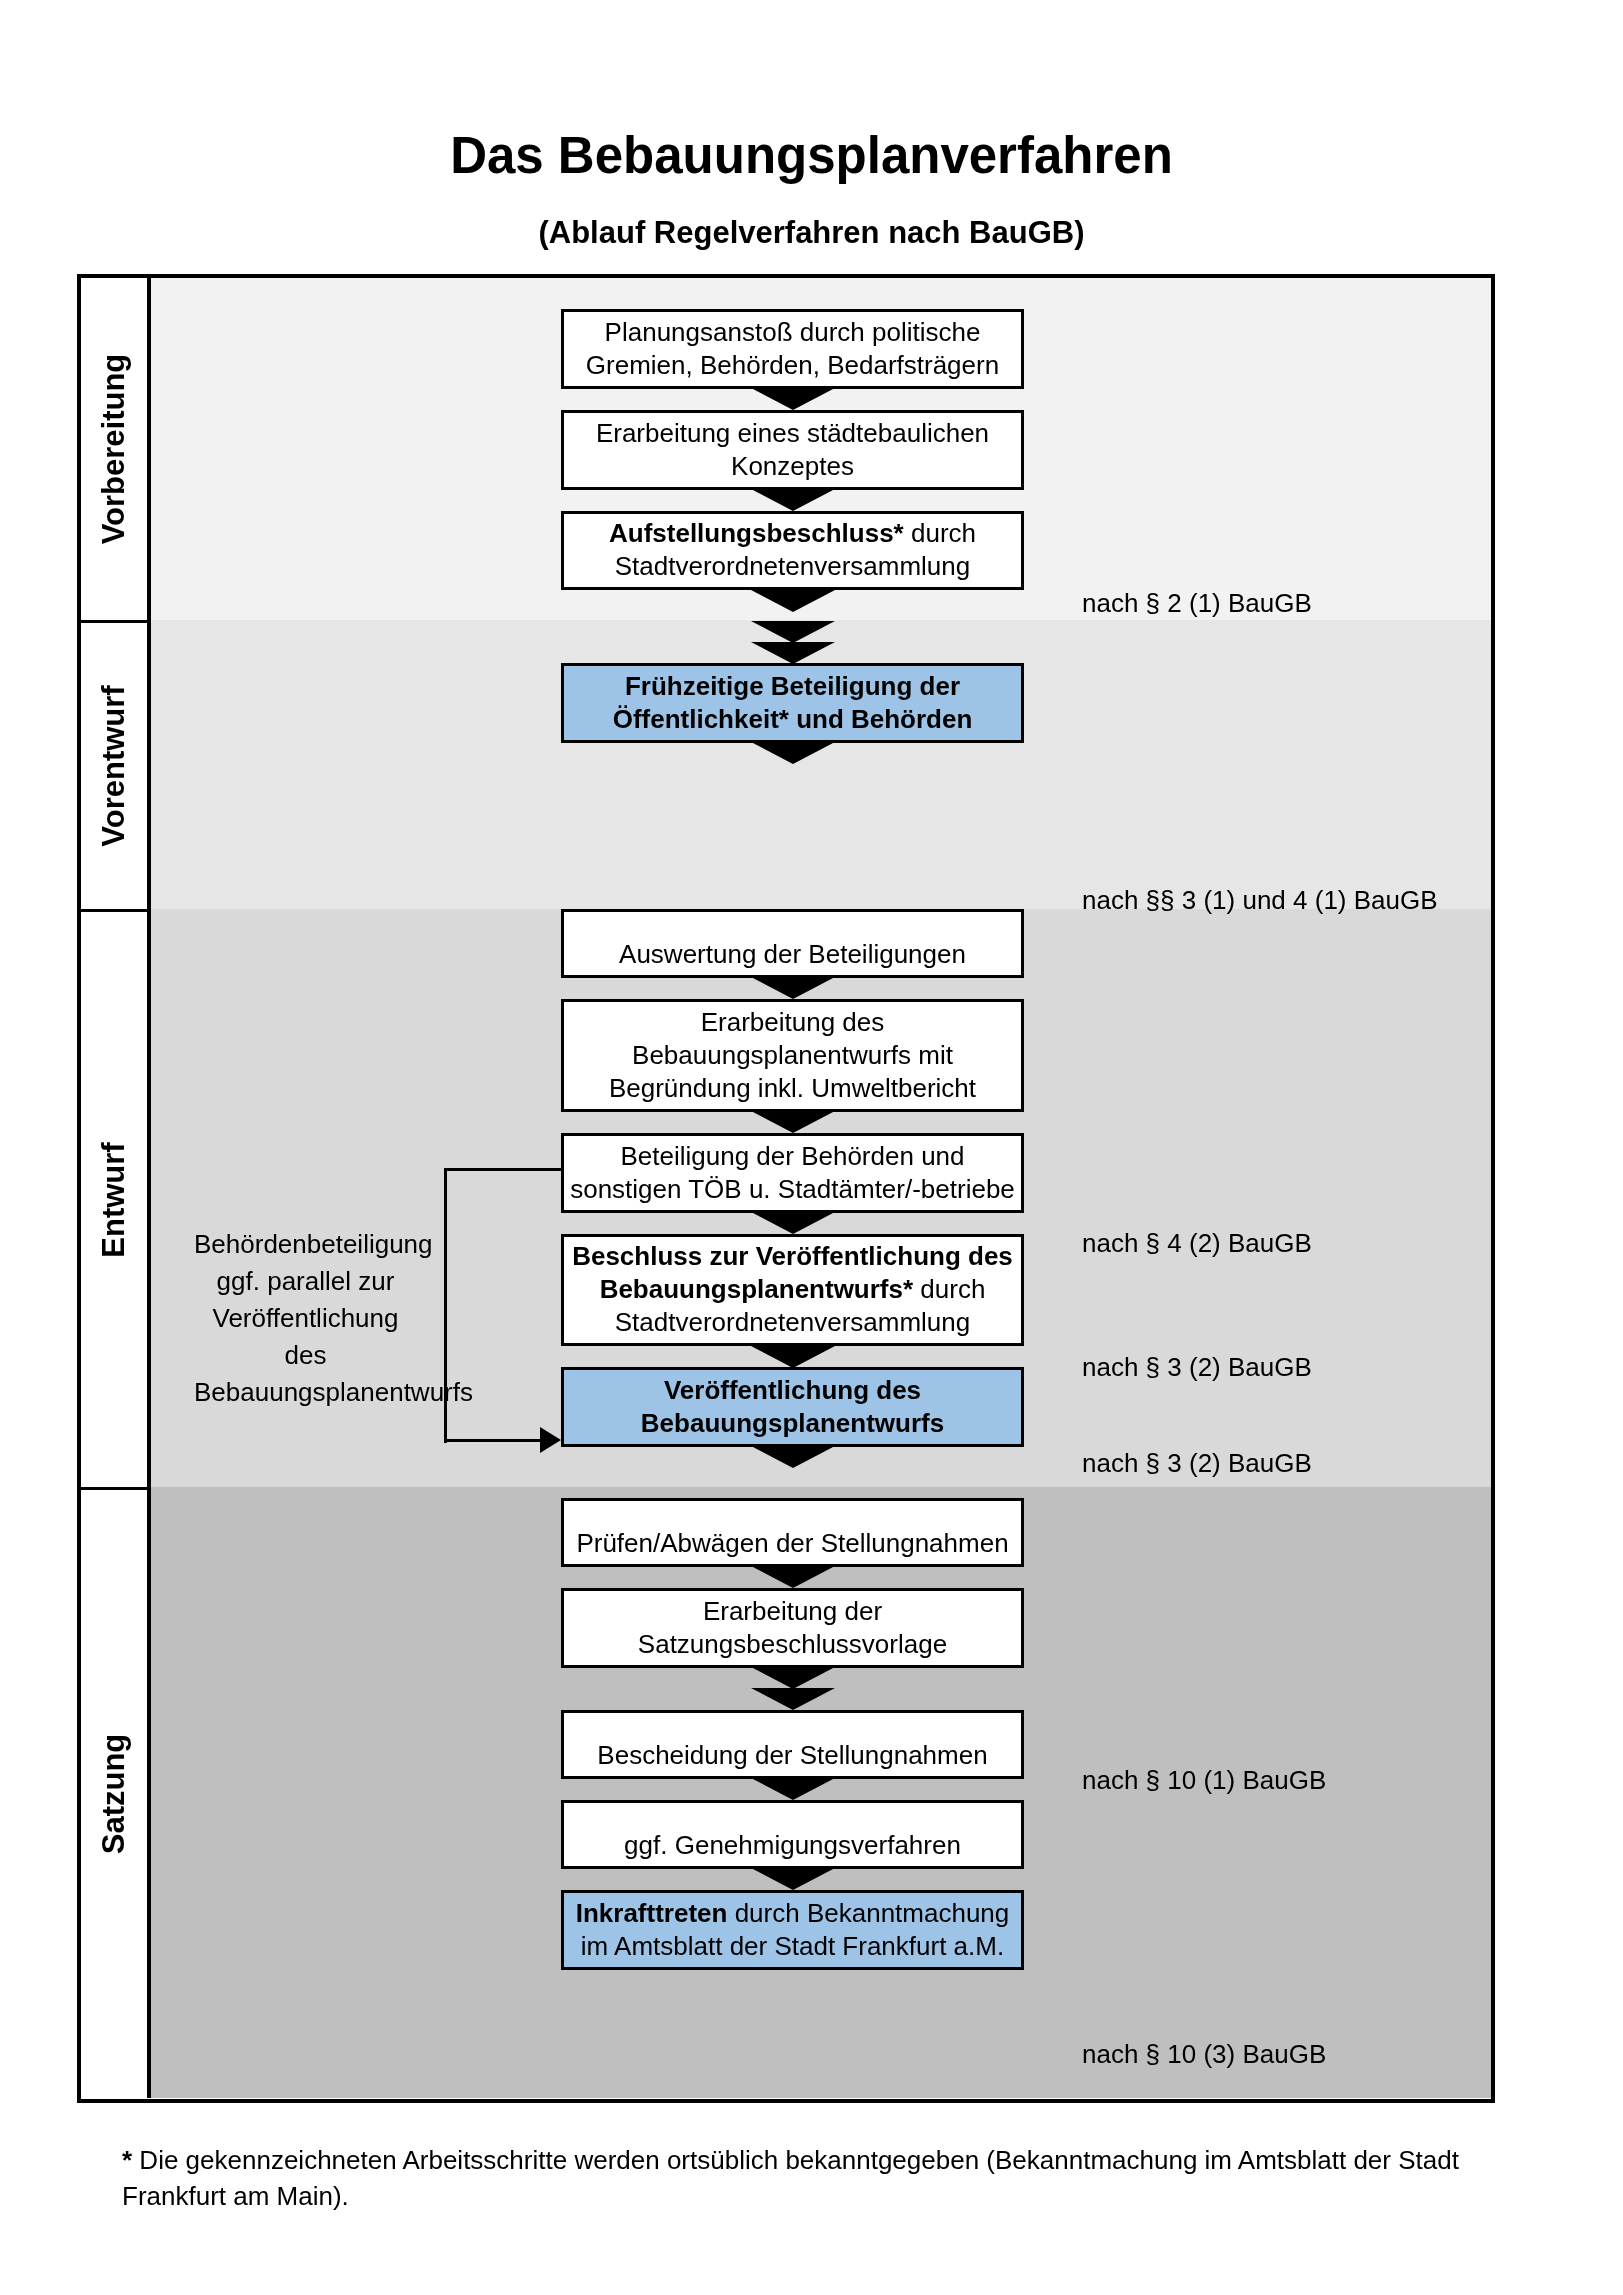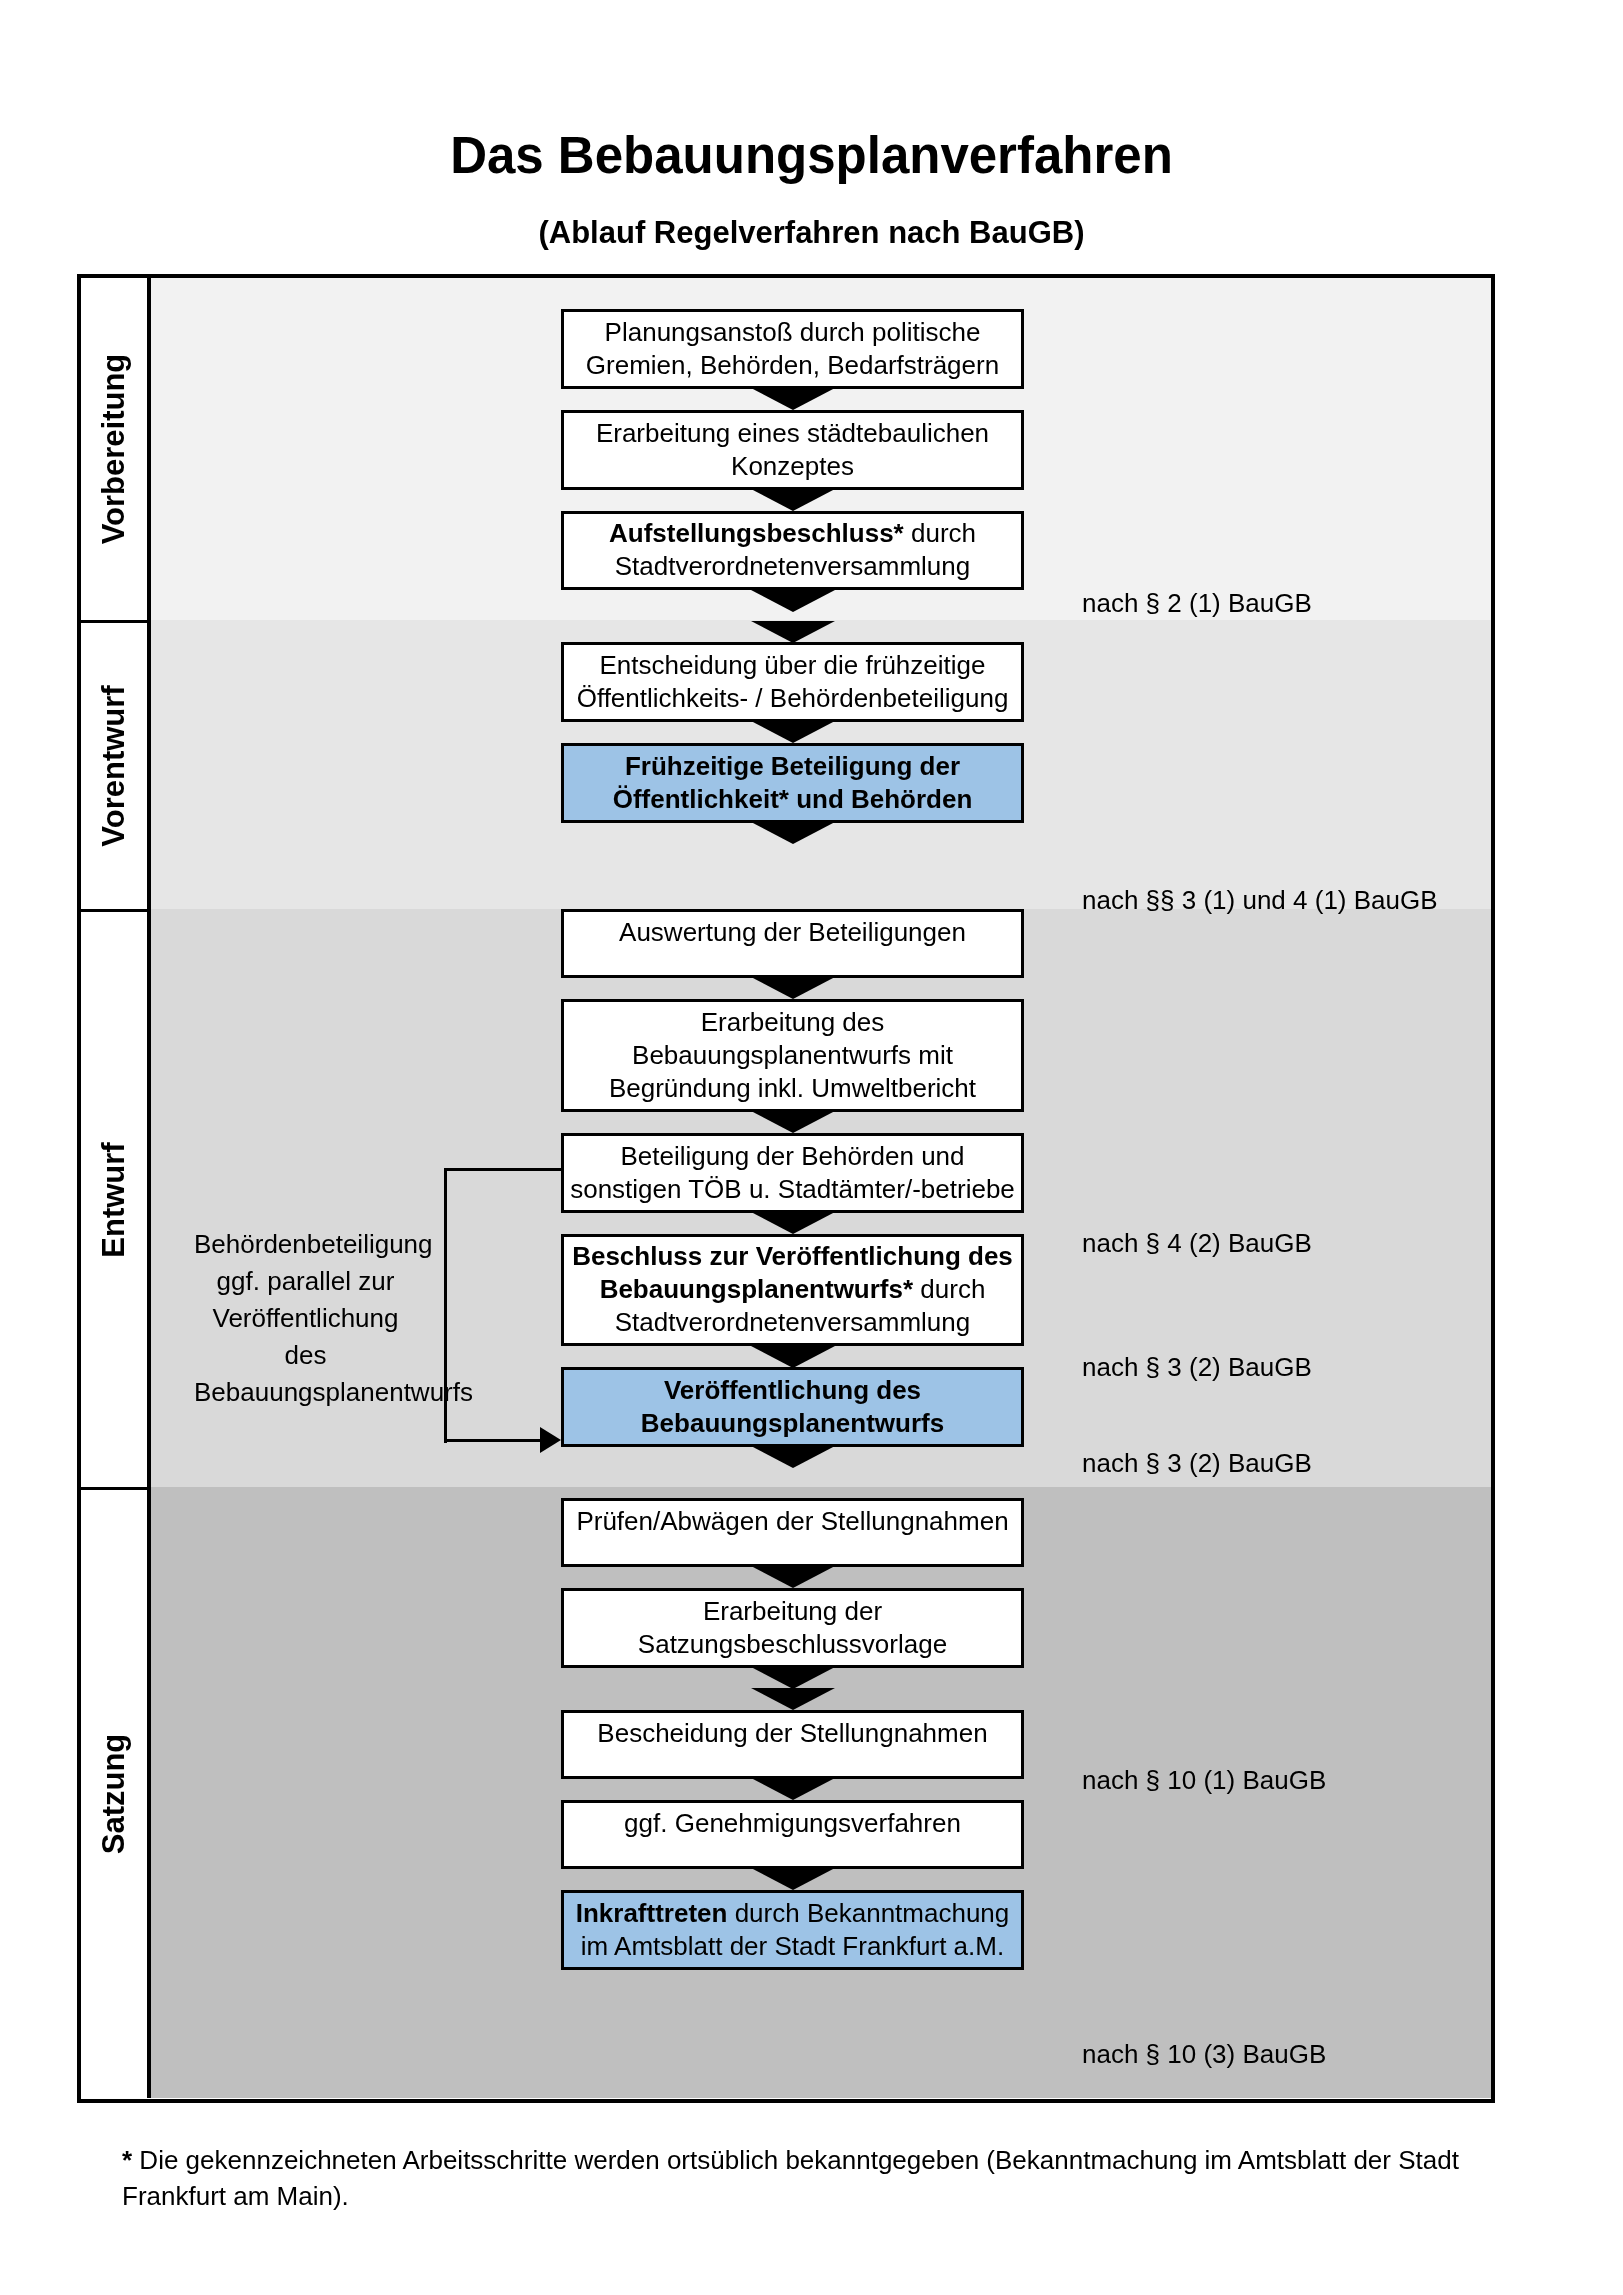--- a/index.html
+++ b/index.html
@@ -11,21 +11,21 @@
             font-size:31px;font-weight:bold;margin:0;}
   .frame{position:absolute;left:77px;top:274px;width:1418px;height:1829px;
          border:4.6px solid #000;box-sizing:border-box;}
   .phase-row{display:flex;width:100%;box-sizing:border-box;}
   .sidebar-cell{flex:0 0 70px;width:70px;background:#fff;border-right:4.6px solid #000;
                 display:flex;align-items:center;justify-content:center;box-sizing:border-box;}
   .sidebar-cell.divided{border-top:3.3px solid #000;}
   .phase-label{transform:rotate(-90deg);white-space:nowrap;font-weight:bold;font-size:31px;}
   .phase-content{flex:1;box-sizing:border-box;}
   .step-box{width:463px;margin-left:410px;border:3.9px solid #000;background:#fff;
-            box-sizing:border-box;display:flex;align-items:flex-start;justify-content:center;
+            box-sizing:border-box;display:flex;align-items:flex-end;justify-content:center;
             text-align:center;font-size:26px;line-height:33px;min-height:69px;padding:3.9px 2.6px;}
   .step-box.hl{background:var(--blue,#9dc3e6);}
   .b{font-weight:bold;}
   .arrow-row{width:463px;margin-left:410px;height:21px;display:flex;justify-content:center;}
   .down-arrow{width:0;height:0;border-left:42px solid transparent;border-right:42px solid transparent;
               border-top:22px solid #000;margin-top:-0.7px;}
   .overlay{position:absolute;left:0;top:0;width:100%;height:100%;pointer-events:none;}
   .legal-ref{position:absolute;left:1001px;font-size:26px;white-space:nowrap;margin-top:38px;}
   .side-note{position:absolute;left:113px;top:948px;width:223px;text-align:center;
              font-size:26px;line-height:37px;}
@@ -68,23 +68,20 @@
             </div>
           </div>
         </div>
         <div class="phase-row" style="height: 289px;">
           <div class="sidebar-cell divided">
             <span class="phase-label">Vorentwurf</span>
           </div>
           <div class="phase-content" style="background: rgb(230, 230, 230); padding-top: 1.3px;">
             <div class="arrow-row">
               <div class="down-arrow"></div>
-            </div>
-            <div class="step-box">
-              <div><span class="">Entscheidung über die frühzeitige</span><br><span class="">Öffentlichkeits- / Behördenbeteiligung</span></div>
             </div>
             <div class="arrow-row">
               <div class="down-arrow"></div>
             </div>
             <div class="step-box hl">
               <div><span class="b">Frühzeitige Beteiligung der</span><br><span class="b">Öffentlichkeit* und Behörden</span></div>
             </div>
             <div class="arrow-row">
               <div class="down-arrow"></div>
             </div>

